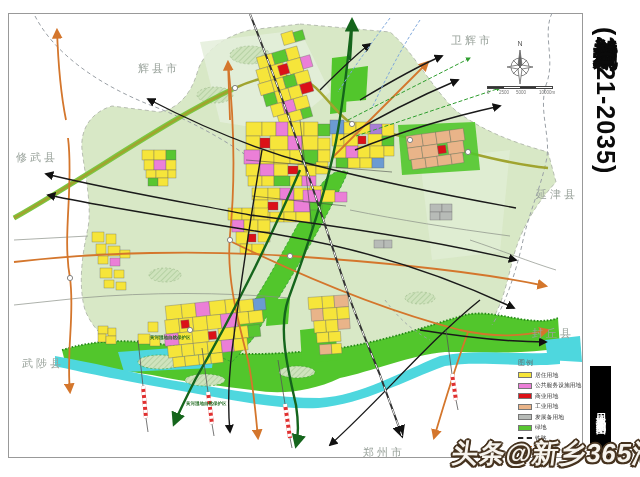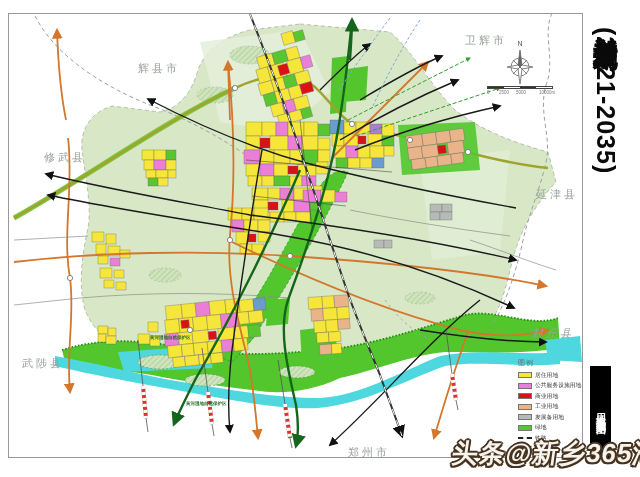--- a/index.html
+++ b/index.html
@@ -418,26 +418,26 @@
         <circle cx="468" cy="152" r="2.6"></circle>
           <circle cx="230" cy="240" r="2.6"></circle>
           <circle cx="290" cy="256" r="2.6"></circle>
         <circle cx="190" cy="330" r="2.6"></circle>
           <circle cx="70" cy="278" r="2.6"></circle>
       </g>
     </svg>
 
     <div id="map-labels">
         <div class="region-label" style="left: 130px; top: 48px;">辉县市</div>
-        <div class="region-label" style="left: 457px; top: 20px;">卫辉市</div>
-        <div class="region-label" style="left: 8px; top: 137px; margin-left: 28px;">修武县</div>
+        <div class="region-label" style="left: 443px; top: 20px;">卫辉市</div>
+        <div class="region-label" style="left: 8px; top: 137px;">修武县</div>
         <div class="region-label" style="left: 528px; top: 174px;">延津县</div>
         <div class="region-label" style="left: 14px; top: 313px; margin-top: 30px;">武陟县</div>
-        <div class="region-label" style="left: 524px; top: 313px; font-style: italic;">封丘县</div>
-        <div class="region-label" style="left: 340px; top: 432px;">郑州市</div>
+        <div class="region-label" style="left: 524px; top: 313px;">封丘县</div>
+        <div class="region-label" style="left: 355px; top: 432px;">郑州市</div>
         <div class="map-annotation" style="left: 142px; top: 322px;">黄河湿地自然保护区</div>
         <div class="map-annotation" style="left: 178px; top: 388px;">黄河湿地自然保护区</div>
       </div>
   </div>
 
   <div class="compass">
     <span class="n">N</span>
     <svg width="30" height="38" viewBox="0 0 30 38">
       <g stroke="#666" stroke-width="0.8" fill="none">
         <circle cx="15" cy="19" r="9"></circle>

